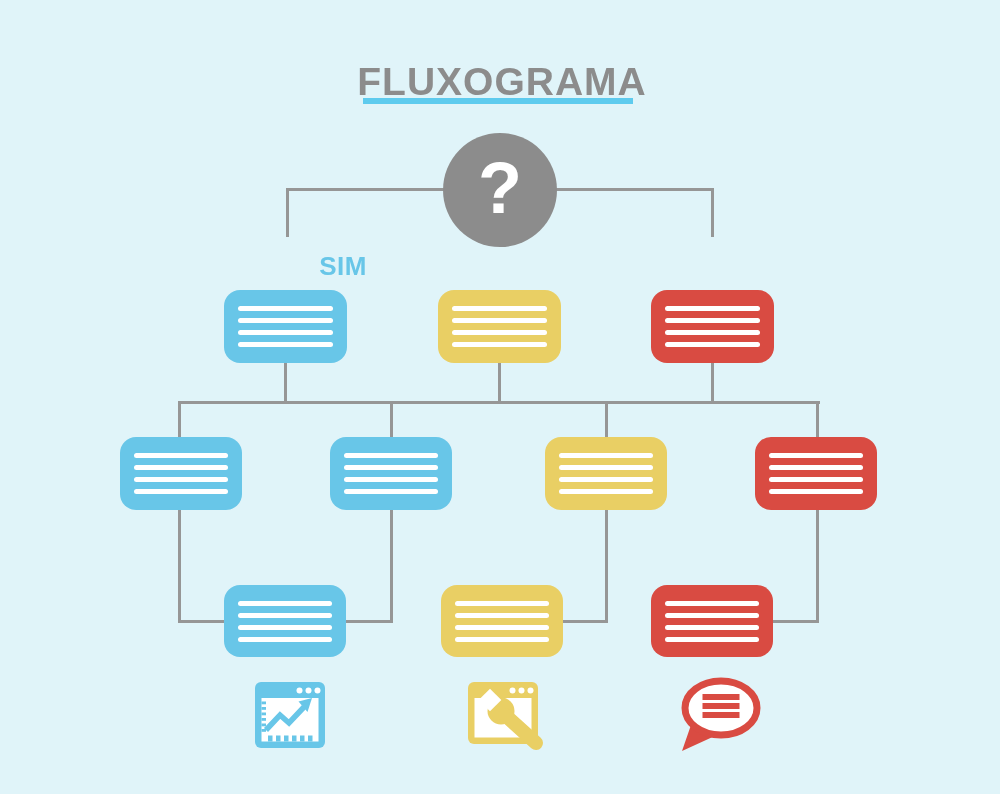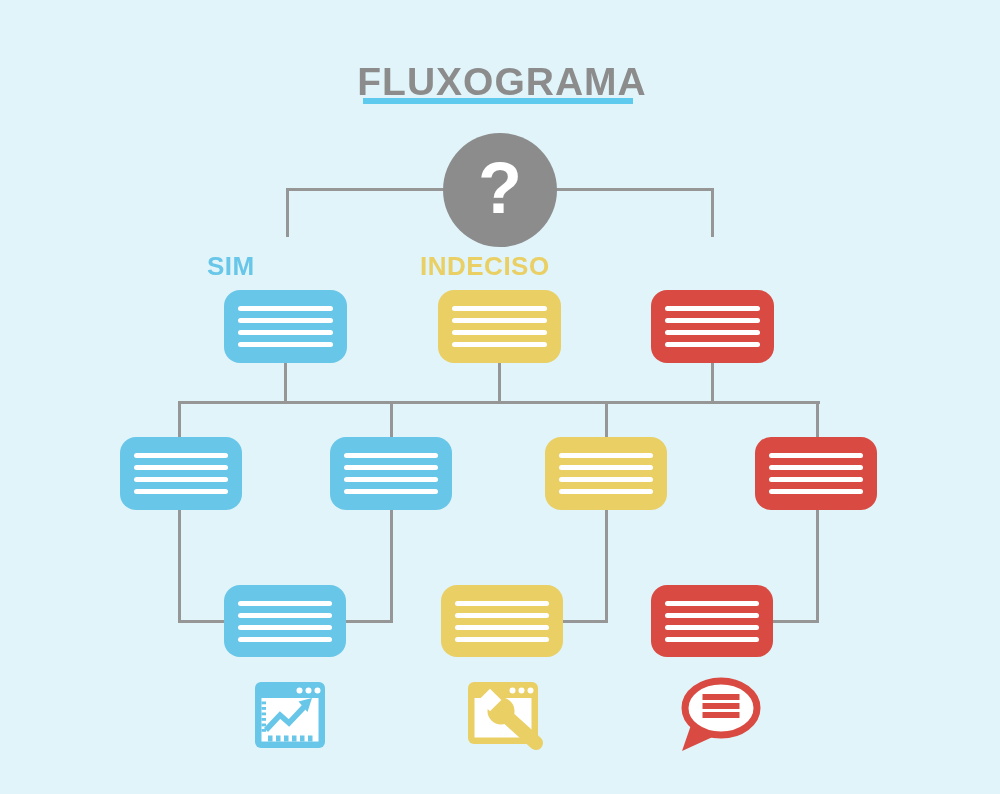--- a/index.html
+++ b/index.html
@@ -41,21 +41,21 @@
     position:absolute;left:443px;top:133px;width:114px;height:114px;
     border-radius:50%;background:var(--gray,#8c8c8c);
     display:flex;align-items:center;justify-content:center;
   }
   .root-circle span{
     color:#fff;font-size:72px;font-weight:bold;line-height:1;
     transform:translateY(-2px);
   }
   
   .blabel{
-    position:absolute;top:251px;width:160px;text-align:left;
+    position:absolute;top:251px;width:160px;text-align:right;
     font-size:26px;font-weight:bold;letter-spacing:.5px;
   }
   .blabel-sim{left:207px;color:var(--blue,#68c6e8)}
   .blabel-indeciso{left:420px;color:var(--yellow,#e9cf64)}
   .blabel-nao{left:633px;color:var(--red,#d94b42)}
   
   .fbox{
     position:absolute;border-radius:16px;box-sizing:border-box;
     display:flex;flex-direction:column;justify-content:center;
     gap:7px;padding:0 14px;
@@ -98,21 +98,20 @@
   <div class="conn c2-v4"></div>
   <div class="conn c3-h1"></div>
   <div class="conn c3-h2"></div>
   <div class="conn c3-h3"></div>
 
   <div class="root-circle">
     <span>?</span>
   </div>
 
   <div class="blabel blabel-sim">SIM</div>
-  <div class="blabel blabel-indeciso">INDECISO</div>
 
   <div>
       <div class="fbox row1-0" style="background: rgb(104, 198, 232);">
         <div class="fline"></div>
         <div class="fline"></div>
         <div class="fline"></div>
         <div class="fline"></div>
       </div>
       <div class="fbox row1-1" style="background: rgb(233, 207, 100);">
         <div class="fline"></div>

